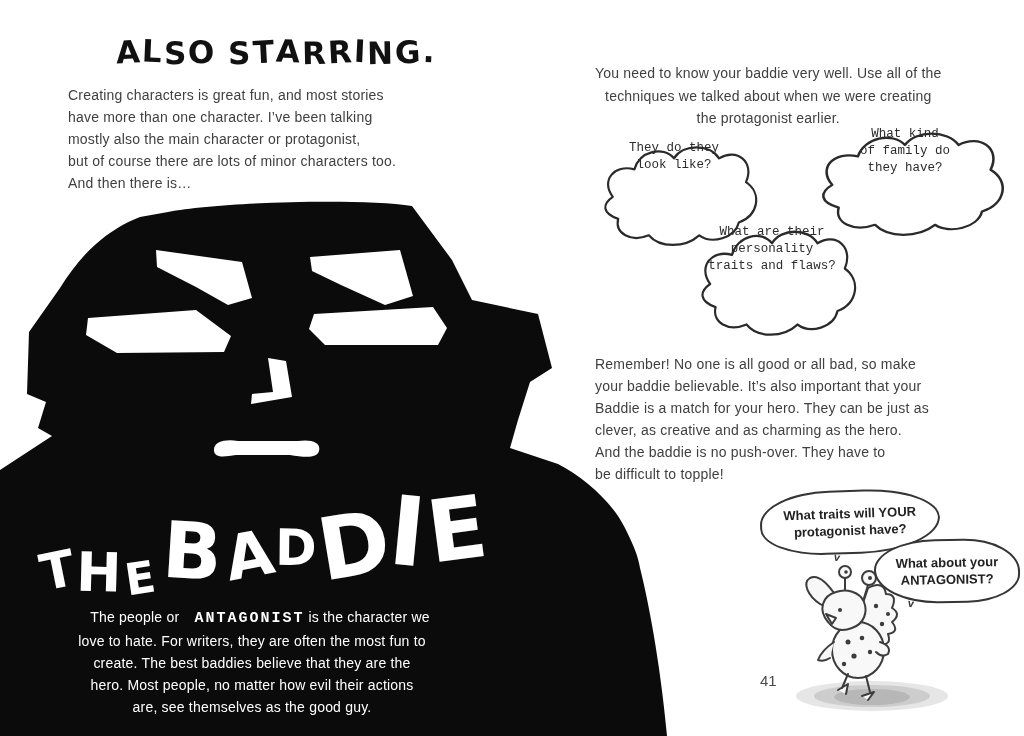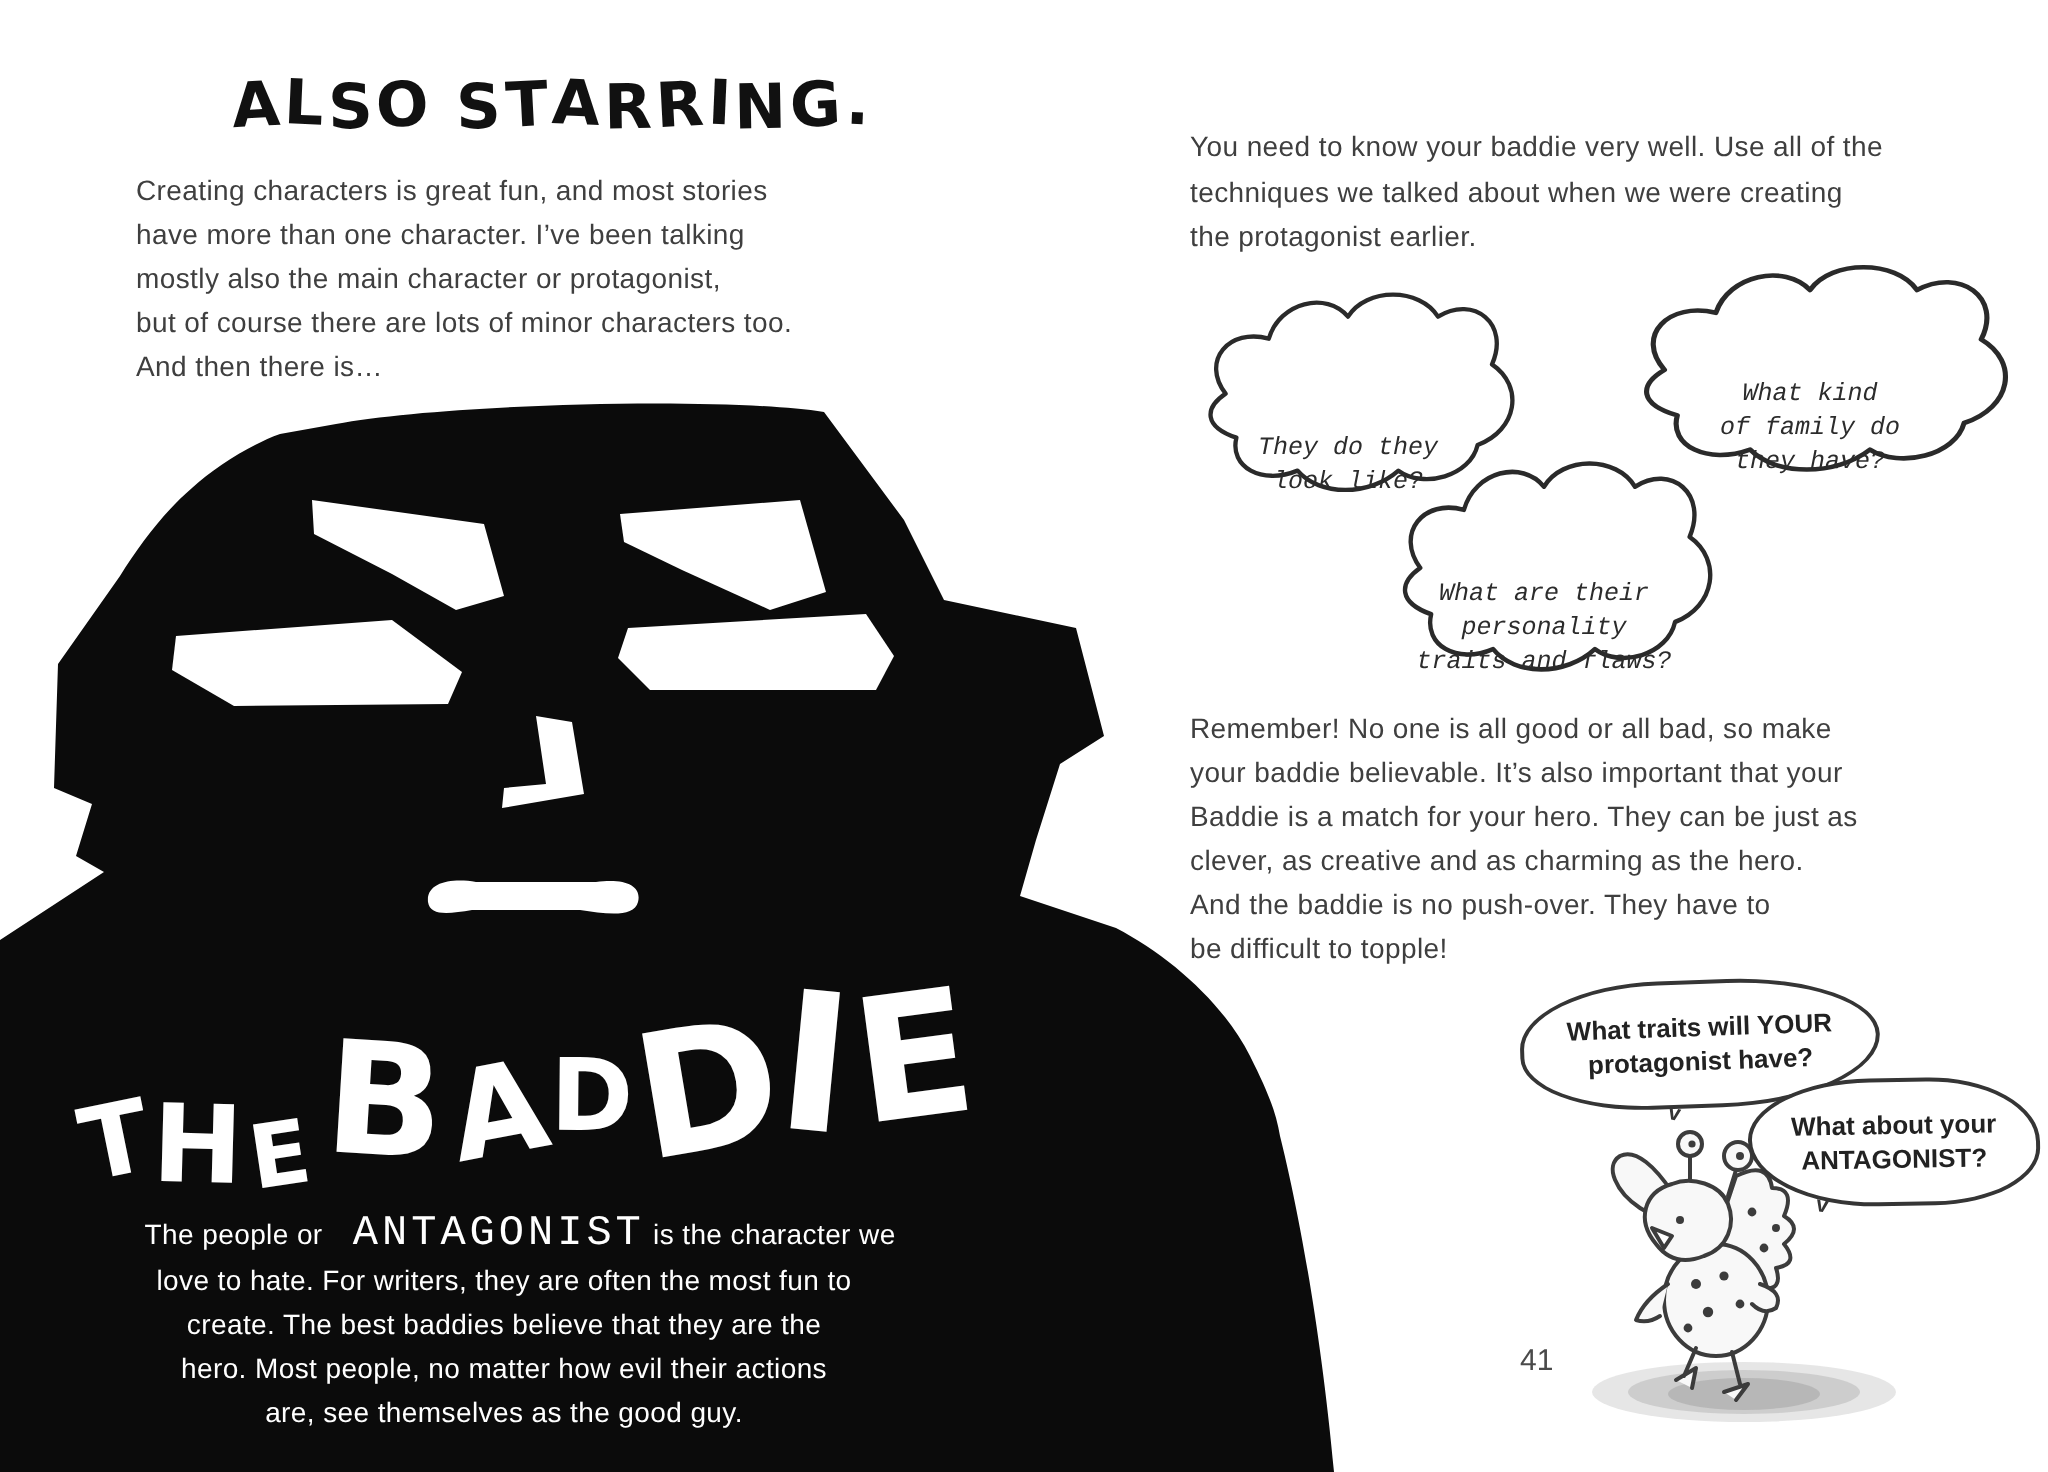--- a/index.html
+++ b/index.html
@@ -31,28 +31,28 @@
   .baddie-title .ch-3{width:18px;}
   .baddie-title .ch-4{font-size:78px;transform:rotate(7deg);}
   .baddie-title .ch-5{font-size:62px;transform:rotate(-7deg) translateY(2px);}
   .baddie-title .ch-6{font-size:50px;transform:rotate(4deg) translateY(-8px);}
   .baddie-title .ch-7{font-size:86px;transform:rotate(-6deg) translateY(8px);}
   .baddie-title .ch-8{font-size:96px;transform:rotate(9deg) translateY(2px);}
   .baddie-title .ch-9{font-size:86px;transform:rotate(-4deg) translateY(-2px);}
 
   .baddie-par{left:26px;top:584px;width:452px;text-align:center;color:#ffffff;
               font-size:14px;line-height:22px;letter-spacing:.2px;}
-  .tw{font-family:"Liberation Mono",monospace;font-weight:normal;letter-spacing:2px;font-size:21px;margin-left:11px;}
+  .tw{font-family:"Liberation Mono",monospace;font-weight:bold;letter-spacing:2px;font-size:15px;margin-left:11px;}
   .it{}
 
   
-  .intro-right{left:595px;top:62px;font-size:14px;line-height:22.5px;letter-spacing:.2px;}
+  .intro-right{left:595px;top:62px;font-size:14px;line-height:22.5px;letter-spacing:.2px;text-align:center;}
   .remember{left:595px;top:353px;font-size:14px;line-height:22px;letter-spacing:.2px;}
 
-  .cloud{display:flex;align-items:flex-end;justify-content:center;font-style:italic;}
+  .cloud{display:flex;align-items:flex-start;justify-content:center;}
   .cloud svg{position:absolute;left:0;top:0;width:100%;height:100%;}
   .cloud-text{position:relative;font-family:"Liberation Mono",monospace;font-size:12.5px;
               line-height:17px;text-align:center;color:#2c2c2c;white-space:pre;}
   .cloud1{left:584px;top:140px;width:180px;height:110px;}
   .cloud2{left:798px;top:126px;width:214px;height:114px;}
   .cloud3{left:681px;top:224px;width:182px;height:116px;}
 
   .bubble{border:2.2px solid #353535;background:#fff;display:flex;align-items:center;
           justify-content:center;text-align:center;font-weight:bold;color:#222;
           font-size:13px;line-height:17px;white-space:pre;}

